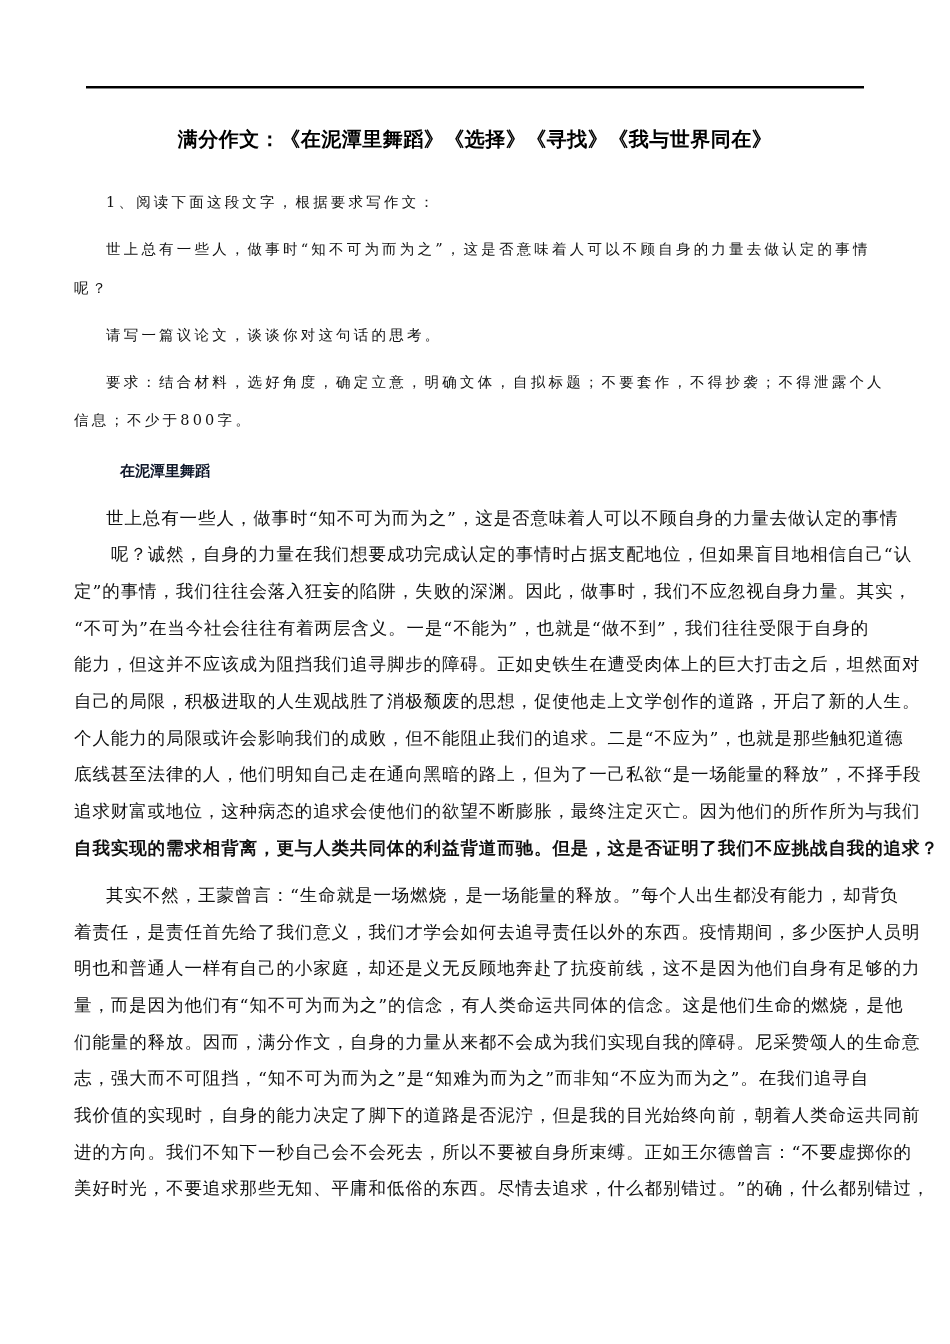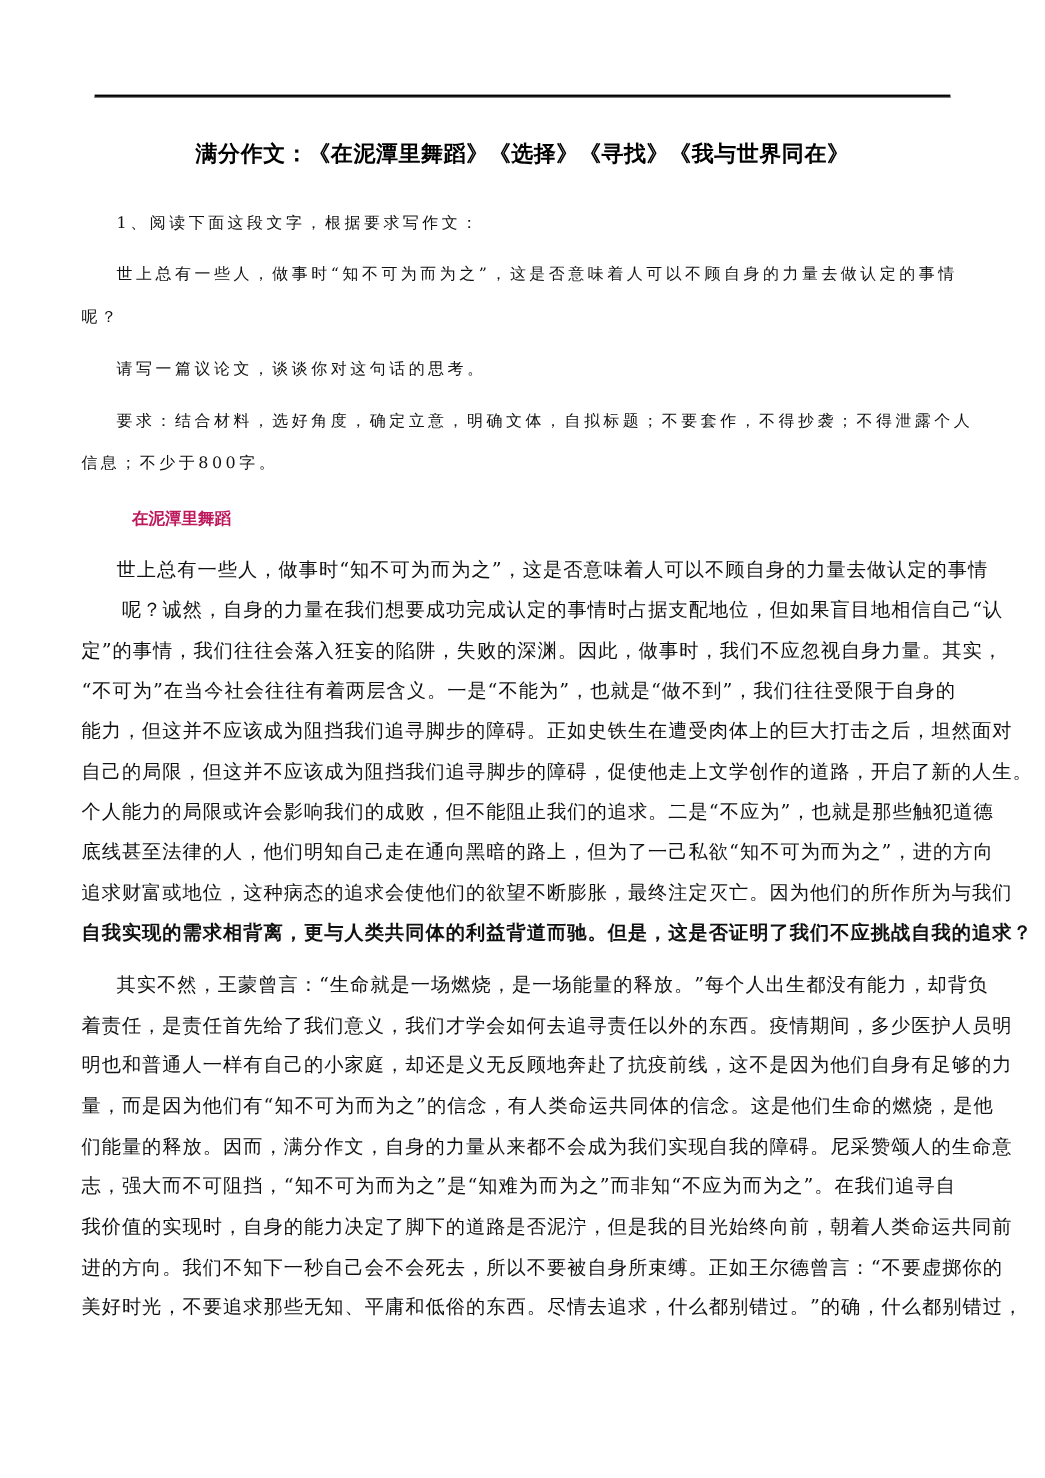--- a/index.html
+++ b/index.html
@@ -4,21 +4,21 @@
   <style>
     html, body { margin: 0; padding: 0; background: #ffffff; }
     body { width: 950px; height: 1344px; position: relative; overflow: hidden; color: #111; }
     .page { position: absolute; left: 0; top: 0; width: 950px; height: 1344px; }
     .header-rule { position: absolute; left: 86px; top: 86px; width: 778px; height: 2px; background: #000; border-bottom: 1px solid #888; }
     .title { position: absolute; left: 0; top: 126px; width: 950px; text-align: center; font-family: "DejaVu Sans", sans-serif; font-weight: bold; font-size: 20px; letter-spacing: 0.5px; color: #000; }
     .line { position: absolute; left: 74px; width: 778px; white-space: nowrap; font-family: "DejaVu Serif", serif; color: #111; }
     .prompt { font-size: 14.5px; letter-spacing: 3.2px; }
     .essay { font-size: 17.5px; letter-spacing: 0.9px; text-align: justify; text-align-last: justify; }
     .indent { padding-left: 32px; box-sizing: border-box; }
-    .subtitle { position: absolute; left: 120px; top: 462px; font-family: "DejaVu Sans", sans-serif; font-weight: bold; font-size: 15px; color: #be185d; }
+    .subtitle { position: absolute; left: 120px; top: 462px; font-family: "DejaVu Sans", sans-serif; font-weight: bold; font-size: 15px; color: #0f172a; }
   </style>
 </head>
 <body>
 
 <div class="page">
   <div class="header-rule"></div>
 
   <div class="title">满分作文：《在泥潭里舞蹈》《选择》《寻找》《我与世界同在》</div>
 
   <div class="line prompt indent" style="top:193px;">1、阅读下面这段文字，根据要求写作文：</div>
@@ -29,23 +29,23 @@
   <div class="line prompt" style="top:411px;">信息；不少于800字。</div>
 
   <div class="subtitle">在泥潭里舞蹈</div>
 
   <div>
     <div class="line essay indent" style="top:506px;">世上总有一些人，做事时“知不可为而为之”，这是否意味着人可以不顾自身的力量去做认定的事情</div>
     <div class="line essay" style="top:542px;padding-left:37px;">呢？诚然，自身的力量在我们想要成功完成认定的事情时占据支配地位，但如果盲目地相信自己“认</div>
     <div class="line essay" style="top:579px;">定”的事情，我们往往会落入狂妄的陷阱，失败的深渊。因此，做事时，我们不应忽视自身力量。其实，</div>
     <div class="line essay" style="top:616px;">“不可为”在当今社会往往有着两层含义。一是“不能为”，也就是“做不到”，我们往往受限于自身的</div>
     <div class="line essay" style="top:652px;">能力，但这并不应该成为阻挡我们追寻脚步的障碍。正如史铁生在遭受肉体上的巨大打击之后，坦然面对</div>
-    <div class="line essay" style="top:689px;">自己的局限，但这并不应该成为阻挡我们追寻脚步的障碍，促使他走上文学创作的道路，开启了新的人生。</div>
+    <div class="line essay" style="top:689px;">自己的局限，积极进取的人生观战胜了消极颓废的思想，促使他走上文学创作的道路，开启了新的人生。</div>
     <div class="line essay" style="top:726px;">个人能力的局限或许会影响我们的成败，但不能阻止我们的追求。二是“不应为”，也就是那些触犯道德</div>
-    <div class="line essay" style="top:762px;">底线甚至法律的人，他们明知自己走在通向黑暗的路上，但为了一己私欲“知不可为而为之”，进的方向</div>
+    <div class="line essay" style="top:762px;">底线甚至法律的人，他们明知自己走在通向黑暗的路上，但为了一己私欲“是一场能量的释放”，不择手段</div>
     <div class="line essay" style="top:799px;">追求财富或地位，这种病态的追求会使他们的欲望不断膨胀，最终注定灭亡。因为他们的所作所为与我们</div>
     <div class="line essay" style="top:836px;font-weight:bold;">自我实现的需求相背离，更与人类共同体的利益背道而驰。但是，这是否证明了我们不应挑战自我的追求？</div>
   </div>
 
   <div>
     <div class="line essay indent" style="top:883px;">其实不然，王蒙曾言：“生命就是一场燃烧，是一场能量的释放。”每个人出生都没有能力，却背负</div>
     <div class="line essay" style="top:920px;">着责任，是责任首先给了我们意义，我们才学会如何去追寻责任以外的东西。疫情期间，多少医护人员明</div>
     <div class="line essay" style="top:956px;">明也和普通人一样有自己的小家庭，却还是义无反顾地奔赴了抗疫前线，这不是因为他们自身有足够的力</div>
     <div class="line essay" style="top:993px;">量，而是因为他们有“知不可为而为之”的信念，有人类命运共同体的信念。这是他们生命的燃烧，是他</div>
     <div class="line essay" style="top:1030px;">们能量的释放。因而，满分作文，自身的力量从来都不会成为我们实现自我的障碍。尼采赞颂人的生命意</div>

